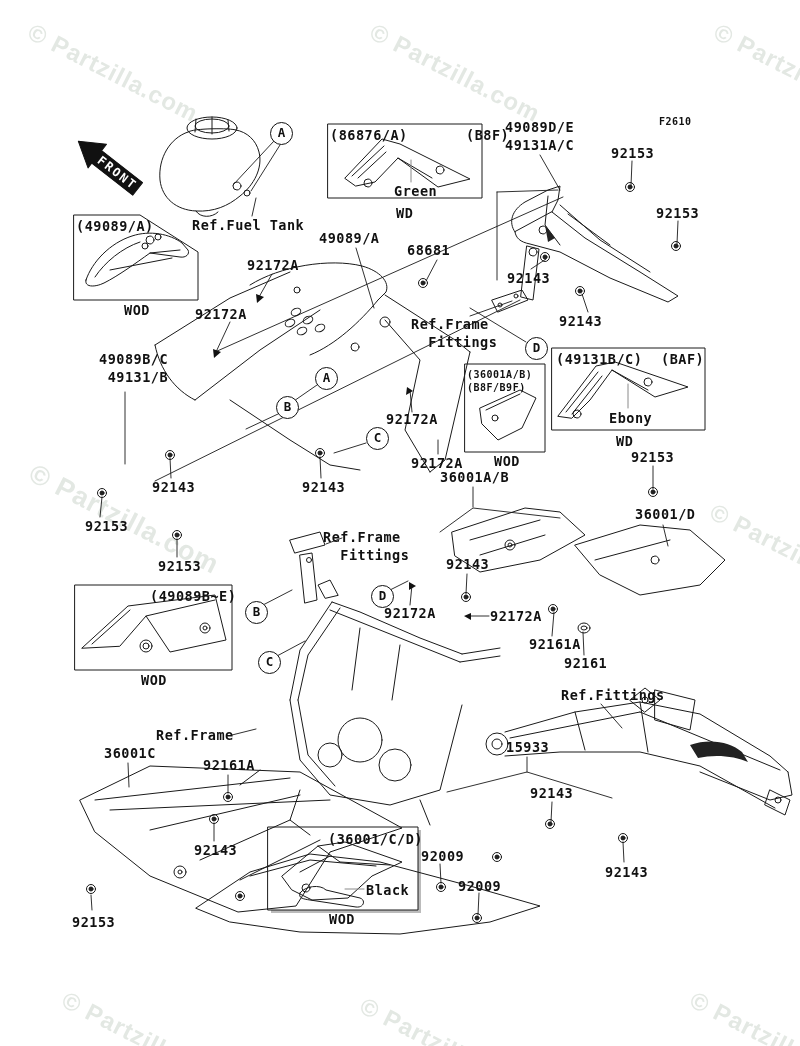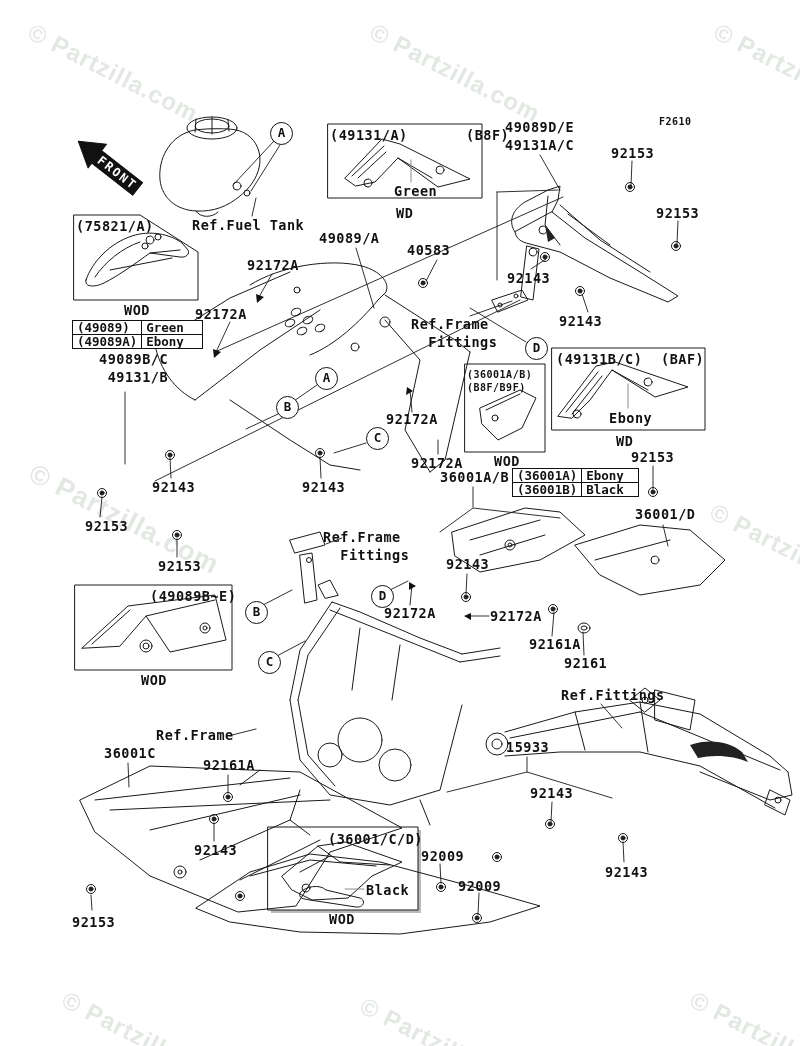--- a/index.html
+++ b/index.html
@@ -248,29 +248,29 @@
       </g>
     </g>
   </svg>
 
   <div class="lbl sm" style="left:659px;top:115px">F2610</div>
   <div class="lbl" style="left:505px;top:119px">49089D/E
 49131A/C</div>
   <div class="lbl" style="left:611px;top:145px">92153</div>
   <div class="lbl" style="left:656px;top:205px">92153</div>
   <div class="lbl" style="left:192px;top:217px">Ref.Fuel Tank</div>
-  <div class="lbl" style="left:76px;top:218px">(75821/A)</div>
+  <div class="lbl" style="left:76px;top:218px">(49089/A)</div>
   <div class="lbl" style="left:124px;top:302px">WOD</div>
   <div class="lbl" style="left:247px;top:257px">92172A</div>
   <div class="lbl" style="left:319px;top:230px">49089/A</div>
-  <div class="lbl" style="left:407px;top:242px">40583</div>
+  <div class="lbl" style="left:407px;top:242px">68681</div>
   <div class="lbl" style="left:195px;top:306px">92172A</div>
   <div class="lbl" style="left:99px;top:351px">49089B/C
  49131/B</div>
-  <div class="lbl" style="left:330px;top:127px">(49131/A)</div>
+  <div class="lbl" style="left:330px;top:127px">(86876/A)</div>
   <div class="lbl" style="left:466px;top:127px">(B8F)</div>
   <div class="lbl" style="left:394px;top:183px">Green</div>
   <div class="lbl" style="left:396px;top:205px">WD</div>
   <div class="lbl" style="left:507px;top:270px">92143</div>
   <div class="lbl" style="left:559px;top:313px">92143</div>
   <div class="lbl" style="left:411px;top:316px">Ref.Frame
   Fittings</div>
   <div class="lbl" style="left:556px;top:351px">(49131B/C)</div>
   <div class="lbl" style="left:661px;top:351px">(BAF)</div>
   <div class="lbl" style="left:609px;top:410px">Ebony</div>
@@ -304,44 +304,20 @@
   <div class="lbl" style="left:328px;top:831px">(36001/C/D)</div>
   <div class="lbl" style="left:366px;top:882px">Black</div>
   <div class="lbl" style="left:329px;top:911px">WOD</div>
   <div class="lbl" style="left:421px;top:848px">92009</div>
   <div class="lbl" style="left:458px;top:878px">92009</div>
   <div class="lbl" style="left:506px;top:739px">15933</div>
   <div class="lbl" style="left:530px;top:785px">92143</div>
   <div class="lbl" style="left:605px;top:864px">92143</div>
   <div class="lbl" style="left:72px;top:914px">92153</div>
 
-  <table class="ptable" style="left:72px;top:320px">
-    <tbody>
-        <tr>
-          <td style="width:58px">(49089)</td>
-          <td style="width:52px">Green</td>
-        </tr>
-    <tr>
-          <td>(49089A)</td>
-          <td>Ebony</td>
-        </tr>
-  </tbody>
-    </table>
-  <table class="ptable" style="left:512px;top:468px">
-    <tbody>
-        <tr>
-          <td style="width:60px">(36001A)</td>
-          <td style="width:48px">Ebony</td>
-        </tr>
-    <tr>
-          <td>(36001B)</td>
-          <td>Black</td>
-        </tr>
-  </tbody>
-    </table>
 
   <div class="circ" style="left:270px;top:122px">A</div>
   <div class="circ" style="left:315px;top:367px">A</div>
   <div class="circ" style="left:276px;top:396px">B</div>
   <div class="circ" style="left:366px;top:427px">C</div>
   <div class="circ" style="left:525px;top:337px">D</div>
   <div class="circ" style="left:245px;top:601px">B</div>
   <div class="circ" style="left:258px;top:651px">C</div>
   <div class="circ" style="left:371px;top:585px">D</div>
 

